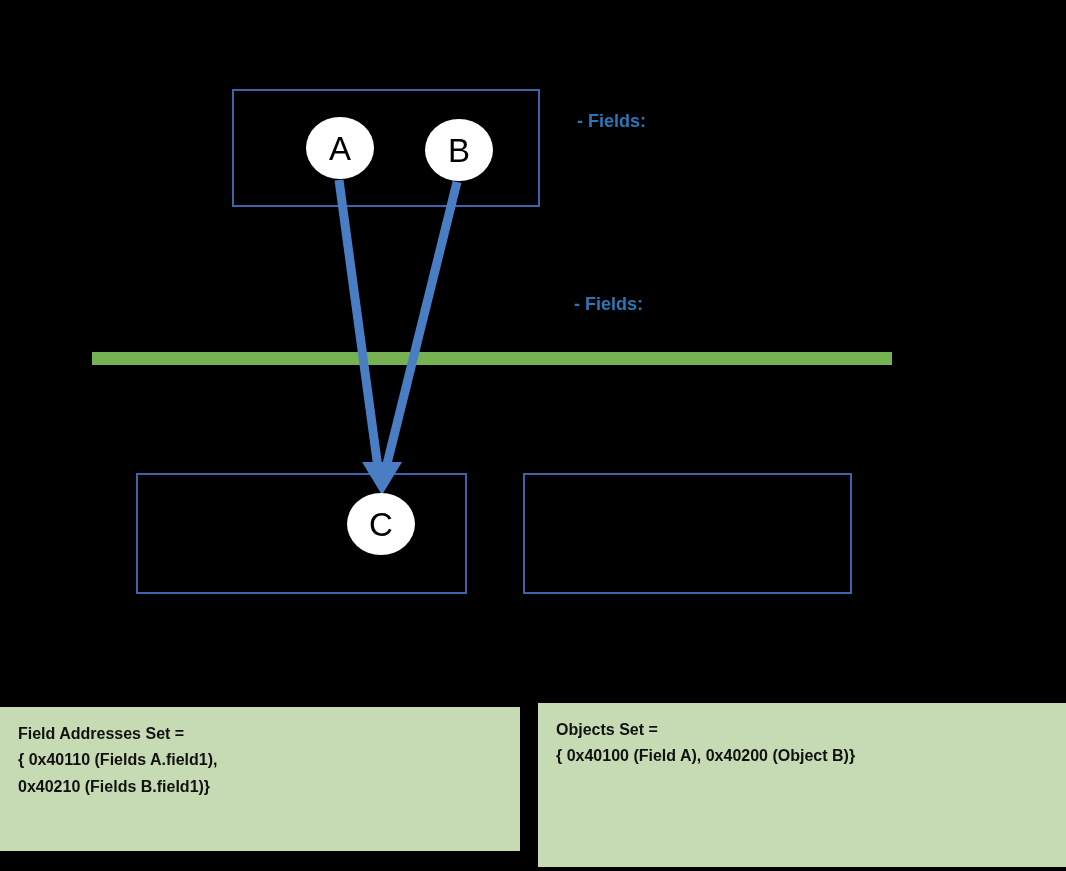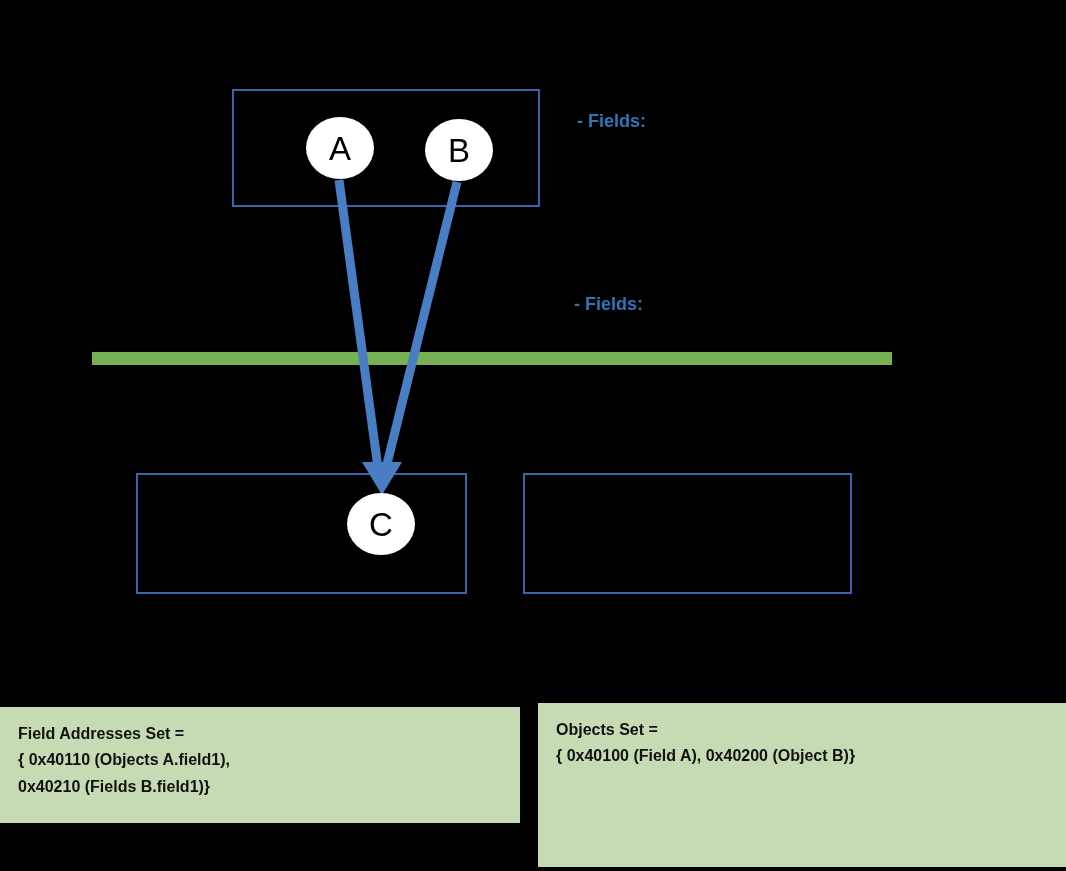--- a/index.html
+++ b/index.html
@@ -95,21 +95,21 @@
     color: #111111;
     font-family: "Liberation Sans", sans-serif;
     font-size: 16px;
     font-weight: bold;
     line-height: 1.65;
   }
   #caption-left {
     left: 0px;
     top: 707px;
     width: 520px;
-    height: 116px;
+    height: 144px;
     padding-left: 18px;
   }
   #caption-right {
     left: 538px;
     top: 703px;
     width: 588px;
     height: 164px;
     padding-left: 18px;
   }
   .caption-line { display: block; white-space: pre; }
@@ -143,21 +143,21 @@
   </div>
   <div class="node" id="node-c">
     <span>C</span>
   </div>
 
   <div class="field-label" id="field-label-top">- Fields:</div>
   <div class="field-label" id="field-label-bottom">- Fields:</div>
 
   <div class="caption-panel" id="caption-left">
     <span class="caption-line">Field Addresses Set =</span>
-    <span class="caption-line">{ 0x40110 (Objects A.field1),</span>
+    <span class="caption-line">{ 0x40110 (Fields A.field1),</span>
     <span class="caption-line">0x40210 (Fields B.field1)}</span>
   </div>
 
   <div class="caption-panel" id="caption-right">
     <span class="caption-line">Objects Set =</span>
     <span class="caption-line">{ 0x40100 (Field A), 0x40200 (Object B)}</span>
   </div>
 
 </div>
 

